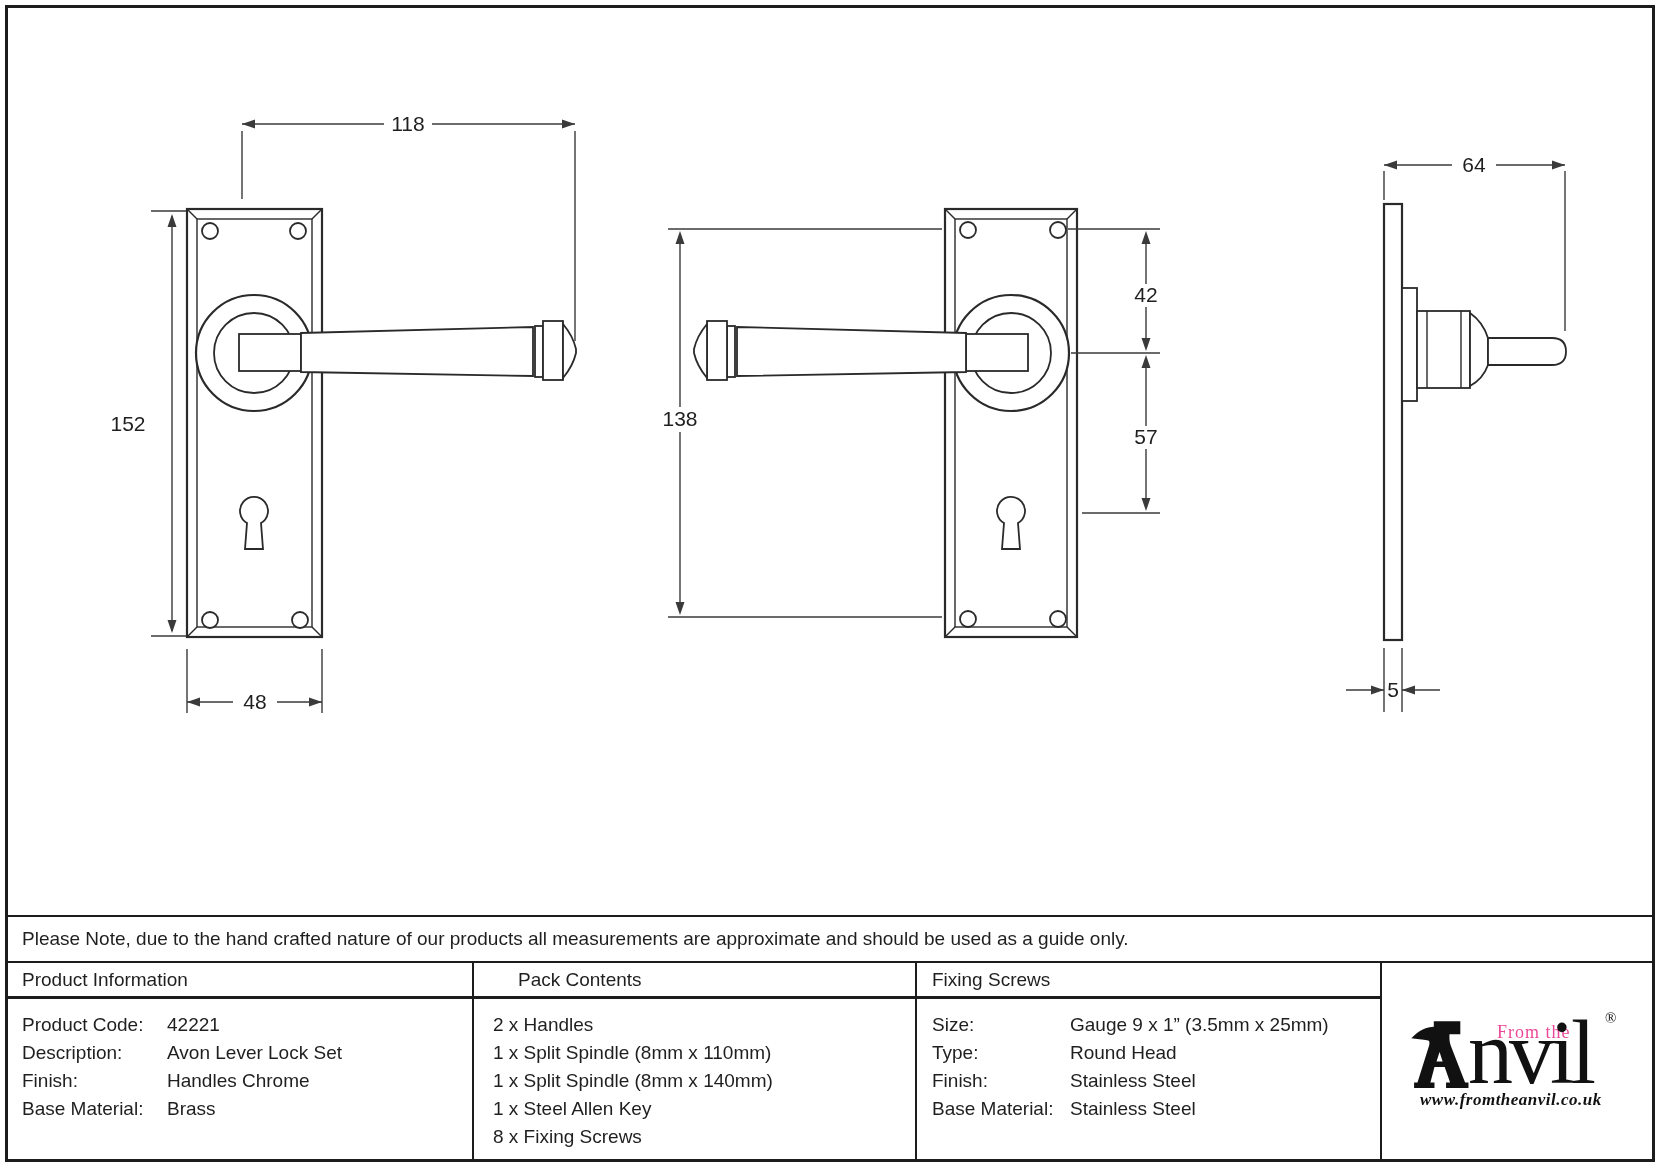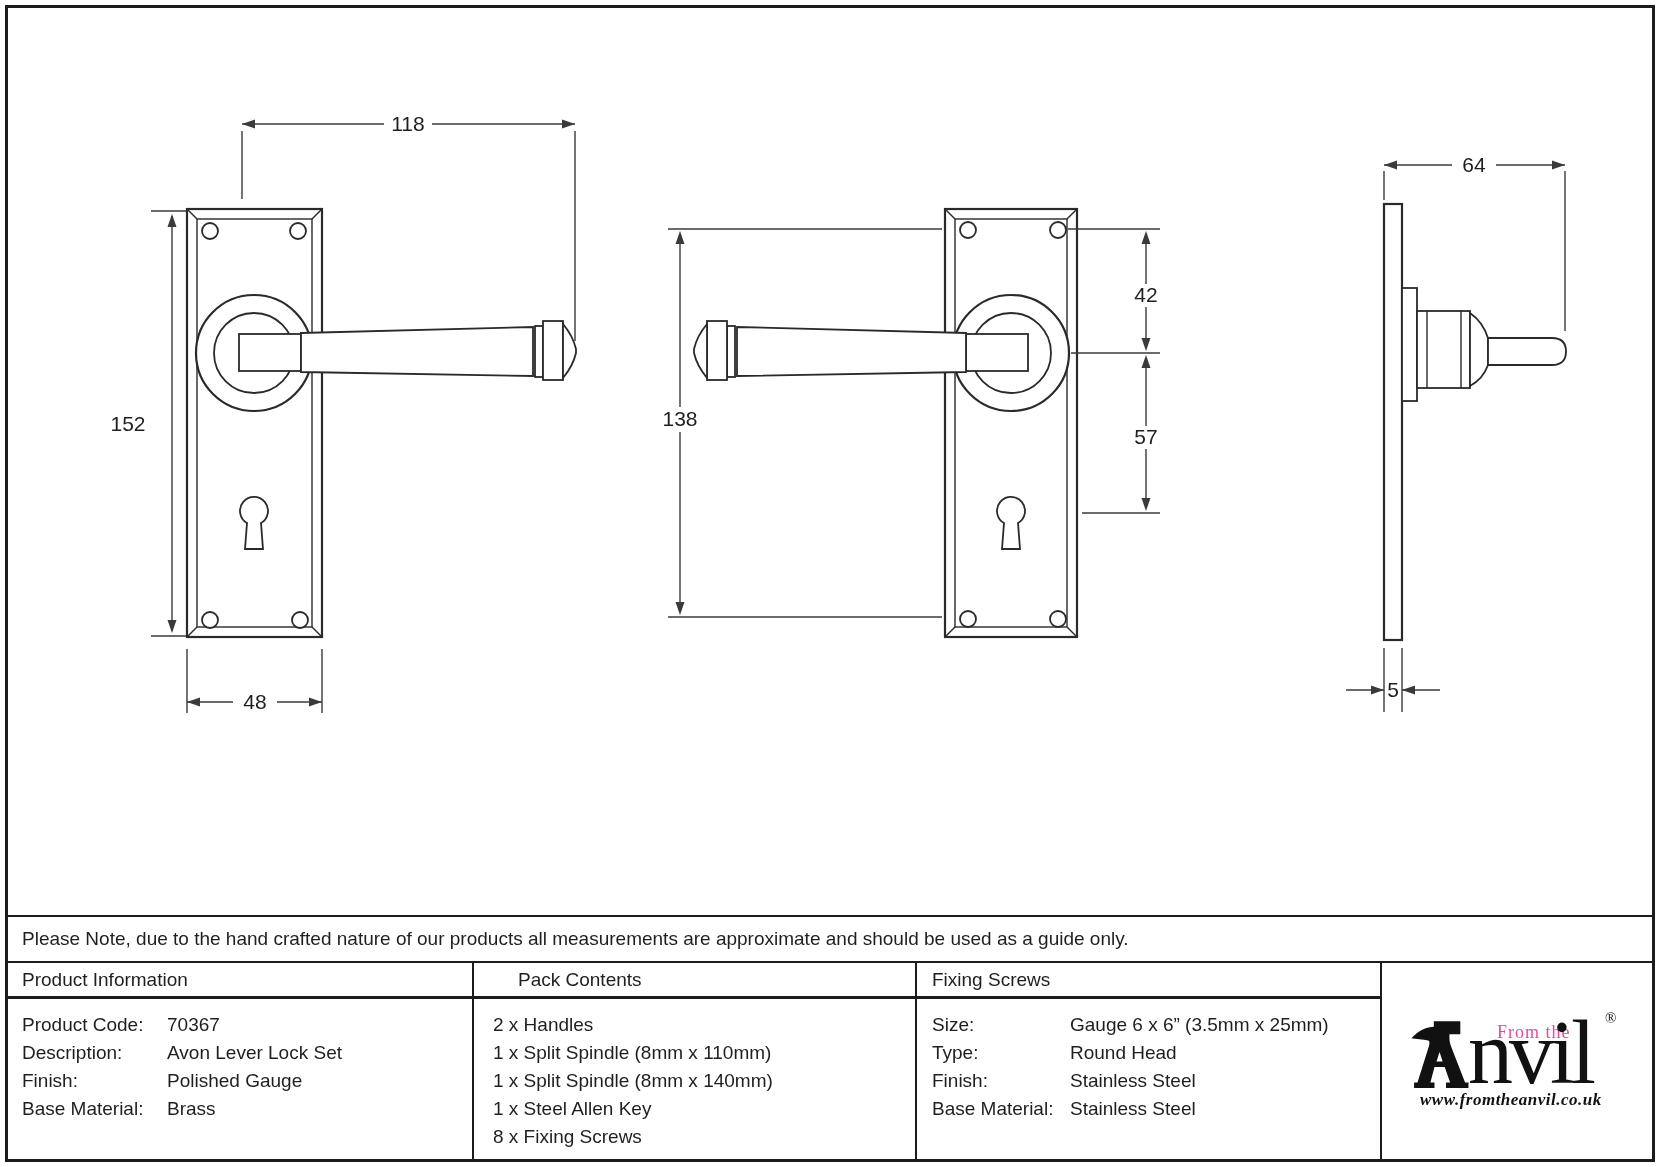--- a/index.html
+++ b/index.html
@@ -170,48 +170,48 @@
 
   <div class="note-text">Please Note, due to the hand crafted nature of our products all measurements are approximate and should be used as a guide only.</div>
 
   <div class="th" style="left:22px;">Product Information</div>
   <div class="th" style="left:493px;margin-left:25px;">Pack Contents</div>
   <div class="th" style="left:932px;">Fixing Screws</div>
 
   <div class="cell" style="left:22px;">
     <div class="row">
       <span class="lbl1">Product Code:</span>
-      <span>70367</span>
+      <span>42221</span>
     </div>
     <div class="row">
       <span class="lbl1">Description:</span>
       <span>Avon Lever Lock Set</span>
     </div>
     <div class="row">
       <span class="lbl1">Finish:</span>
-      <span>Polished Gauge</span>
+      <span>Handles Chrome</span>
     </div>
     <div class="row">
       <span class="lbl1">Base Material:</span>
       <span>Brass</span>
     </div>
   </div>
 
   <div class="cell" style="left:493px;">
     <div class="item">2 x Handles</div>
     <div class="item">1 x Split Spindle (8mm x 110mm)</div>
     <div class="item">1 x Split Spindle (8mm x 140mm)</div>
     <div class="item">1 x Steel Allen Key</div>
     <div class="item">8 x Fixing Screws</div>
   </div>
 
   <div class="cell" style="left:932px;">
     <div class="row">
       <span class="lbl3">Size:</span>
-      <span>Gauge 6 x 6” (3.5mm x 25mm)</span>
+      <span>Gauge 9 x 1” (3.5mm x 25mm)</span>
     </div>
     <div class="row">
       <span class="lbl3">Type:</span>
       <span>Round Head</span>
     </div>
     <div class="row">
       <span class="lbl3">Finish:</span>
       <span>Stainless Steel</span>
     </div>
     <div class="row">

